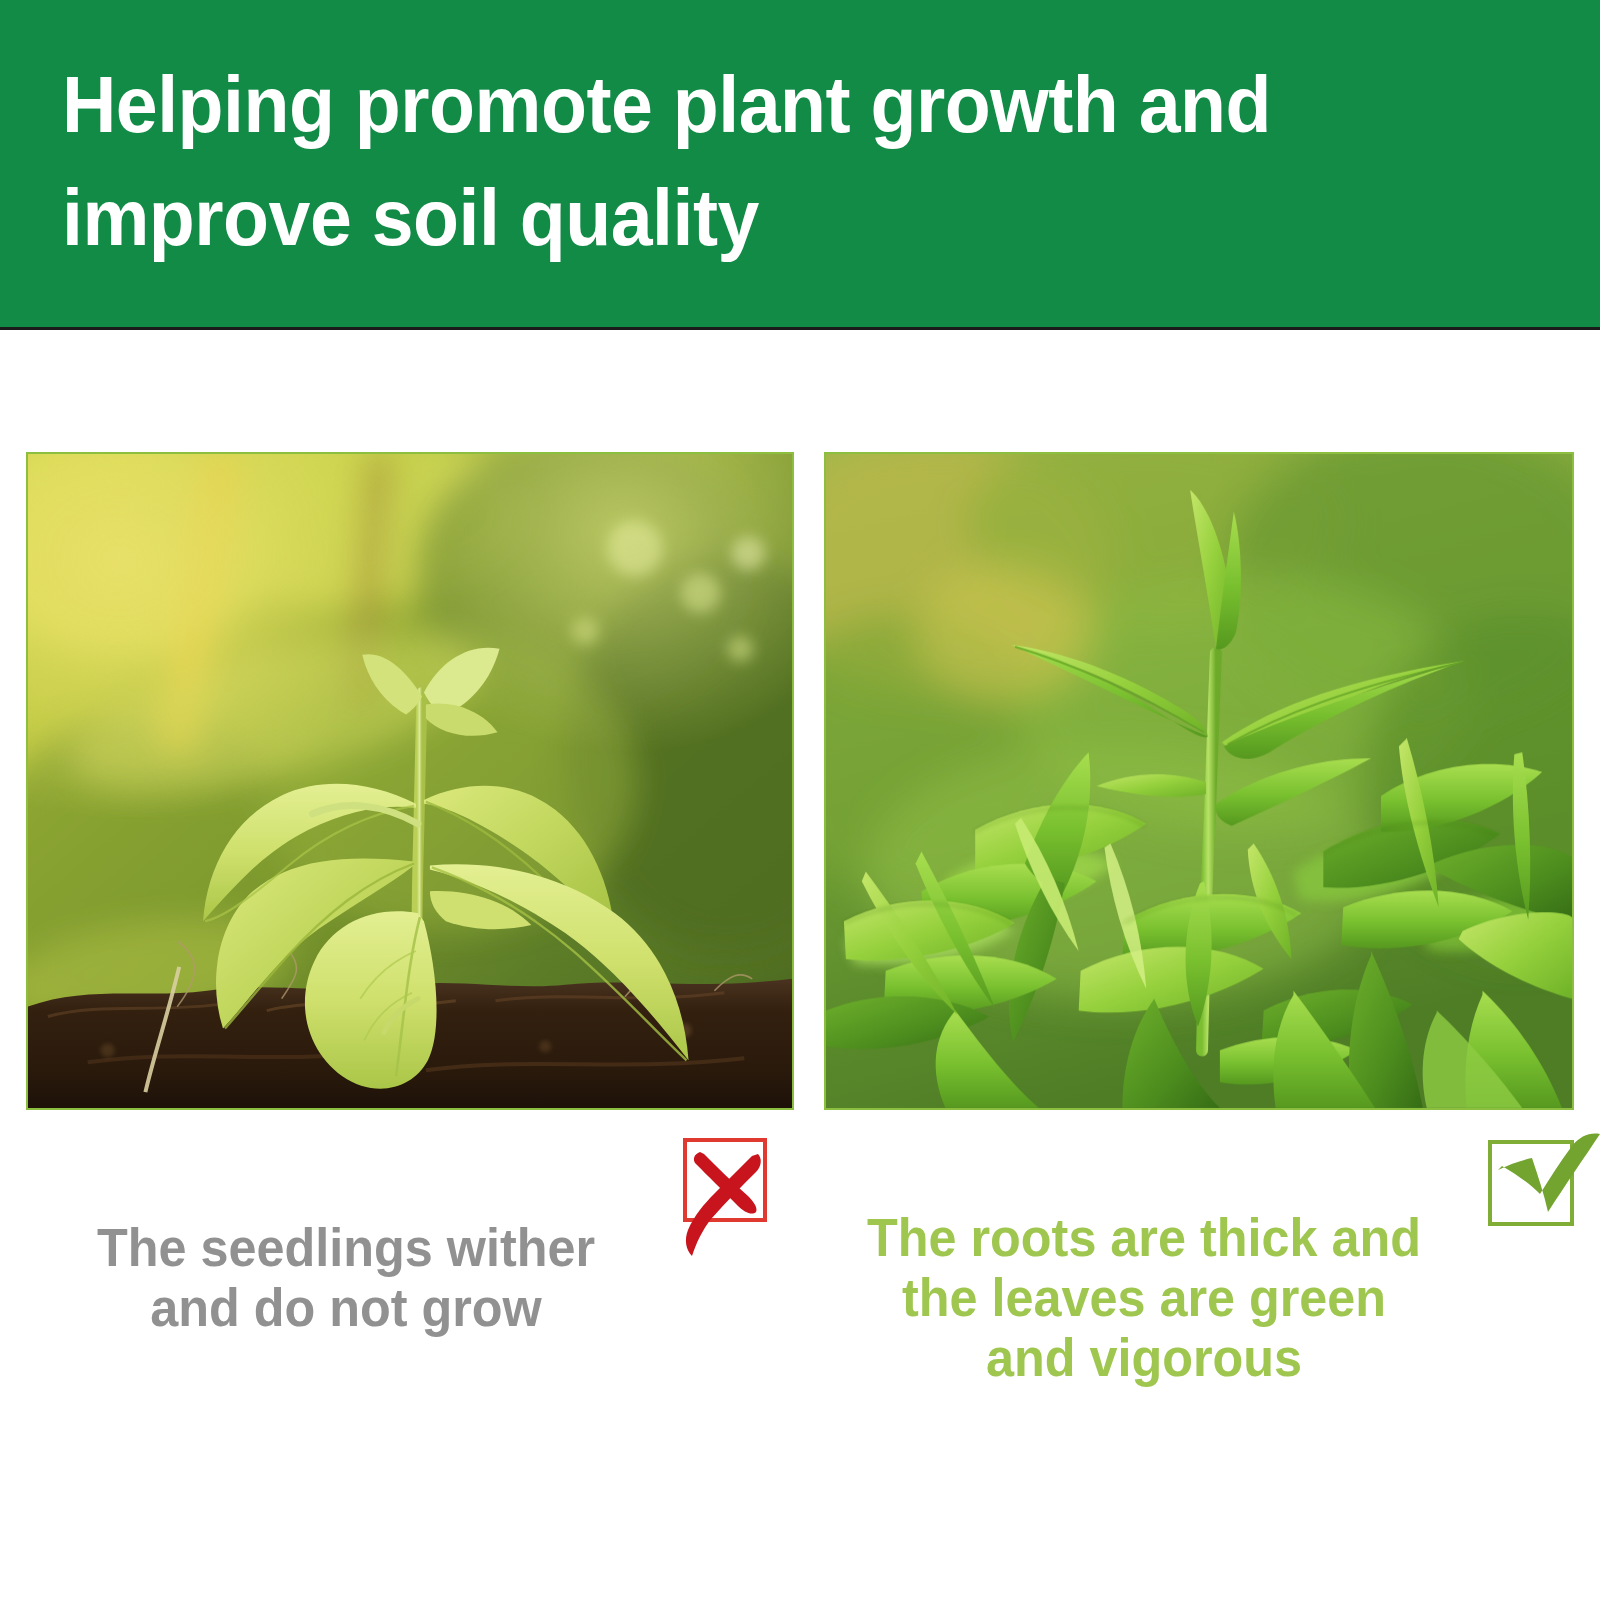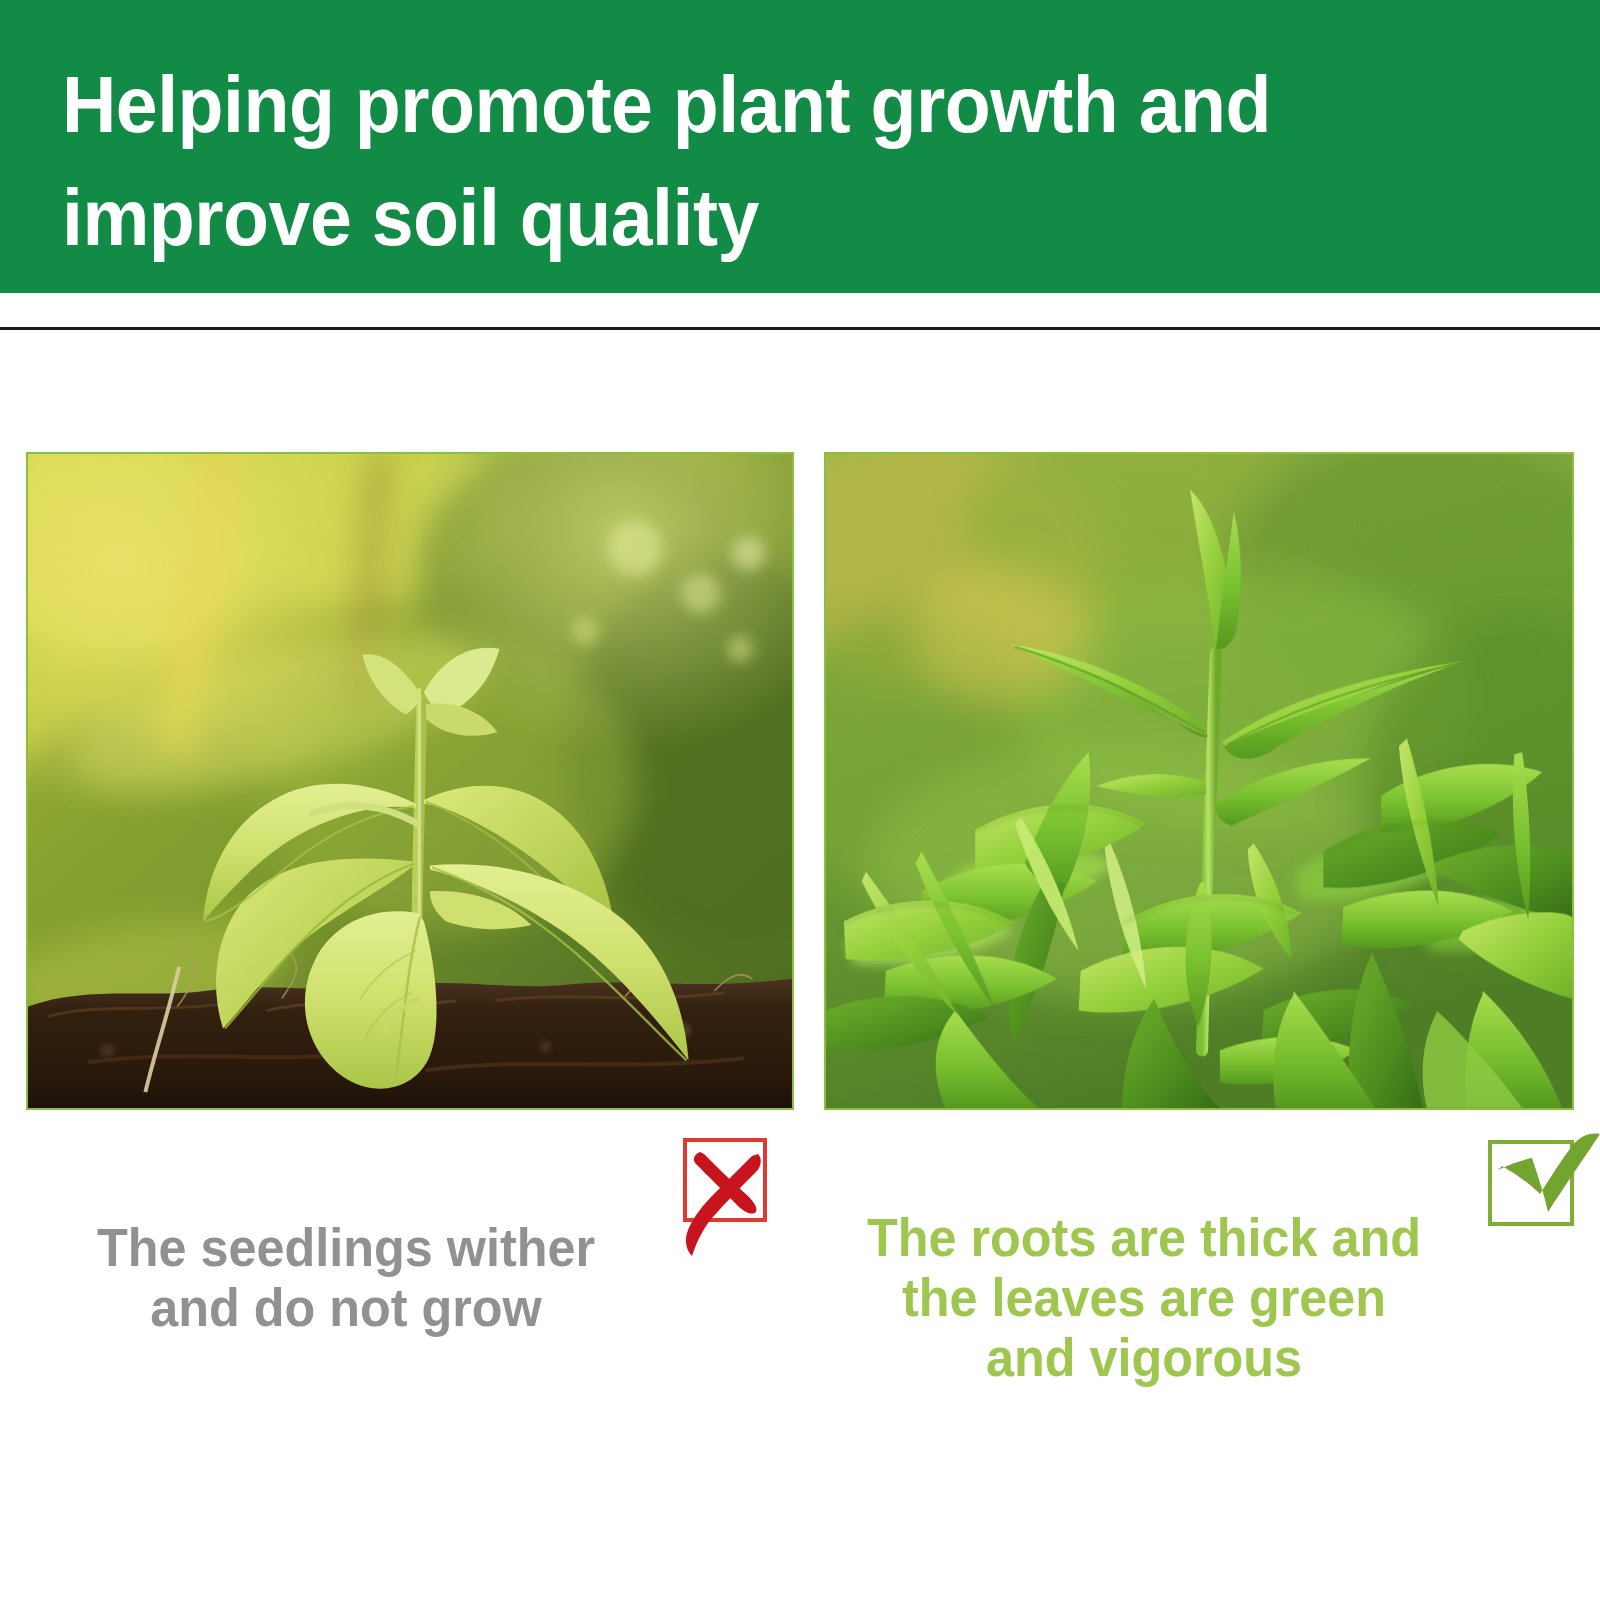--- a/index.html
+++ b/index.html
@@ -14,21 +14,21 @@
     overflow: hidden;
     position: relative;
   }
 
   
   .banner {
     position: absolute;
     left: 0;
     top: 0;
     width: 1600px;
-    height: 293px;
+    height: 327px;
     background: #118B46;
     box-sizing: border-box;
   }
   .banner-rule {
     position: absolute;
     left: 0;
     top: 327px;
     width: 1600px;
     height: 3px;
     background: #1b1b1b;

